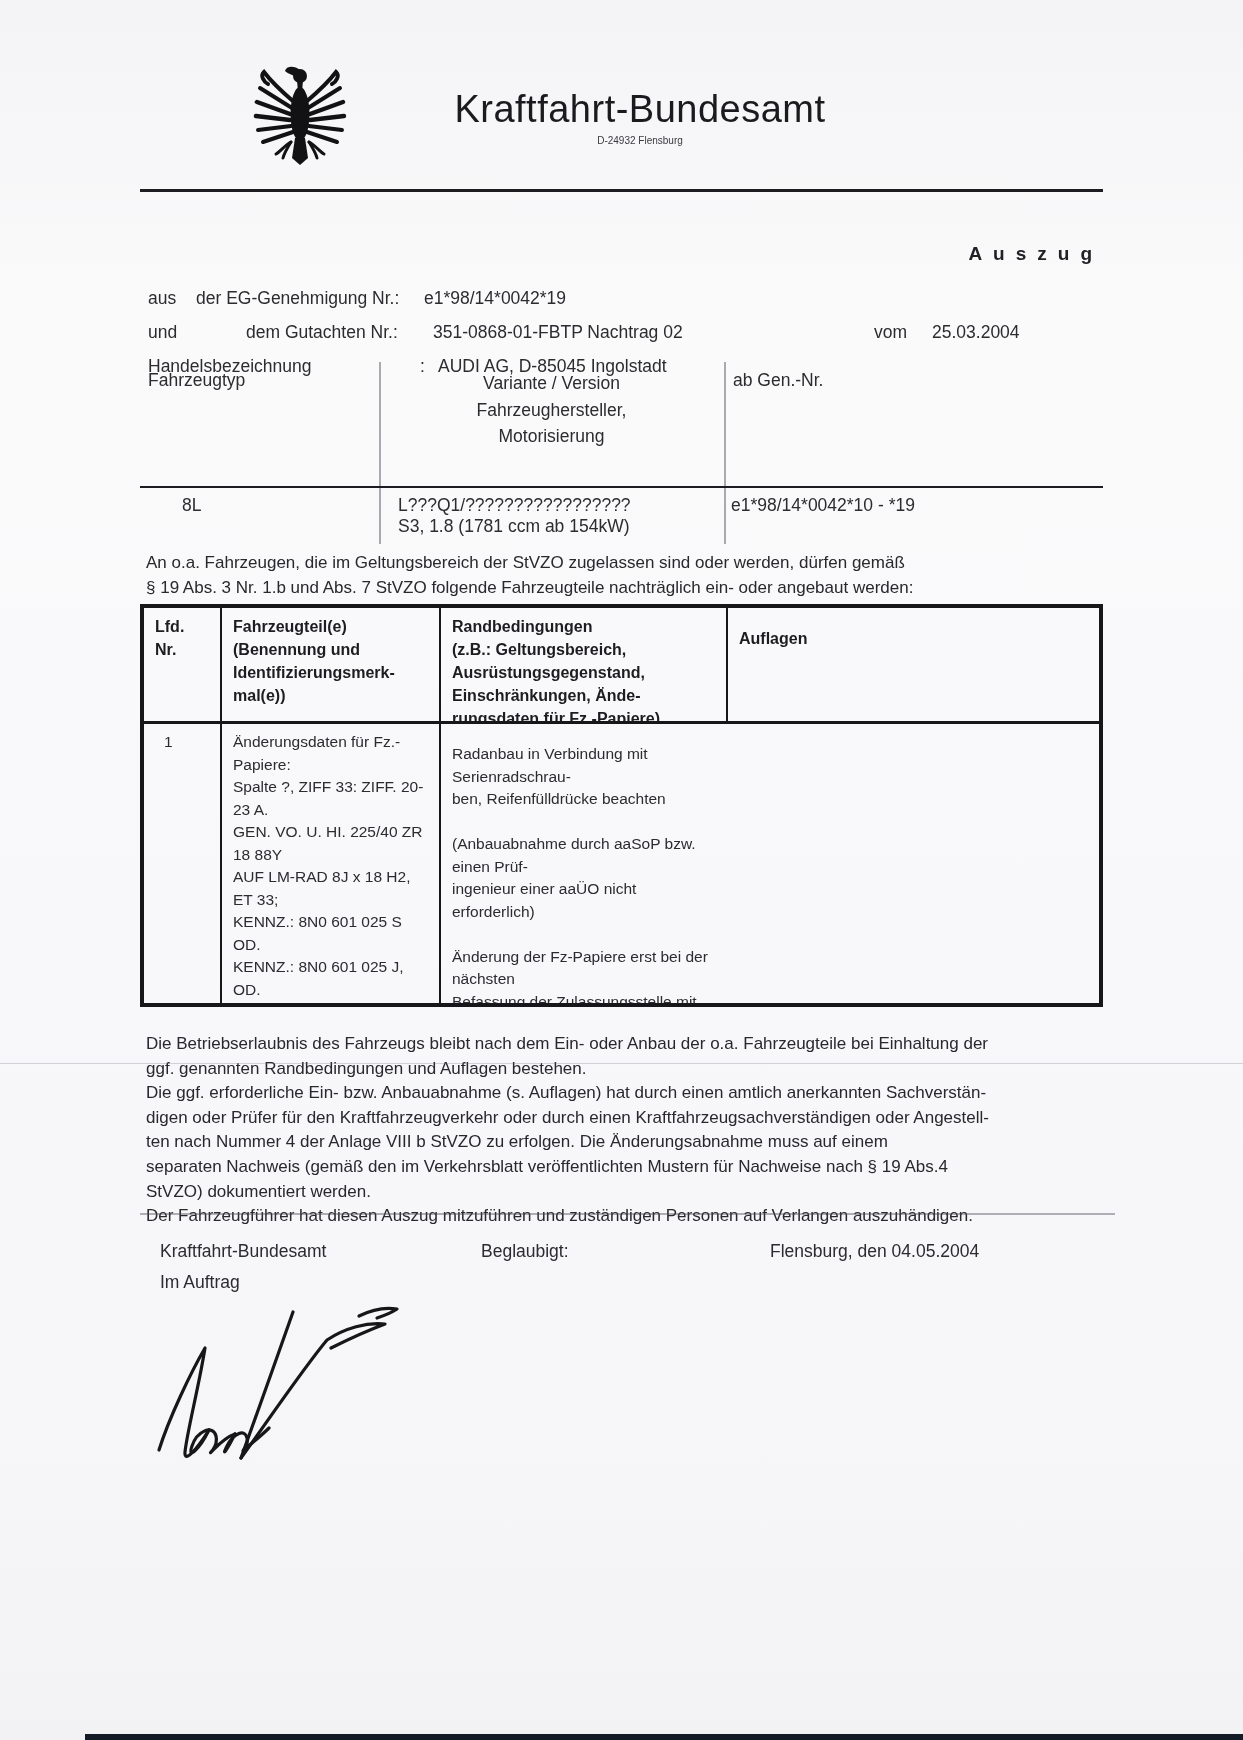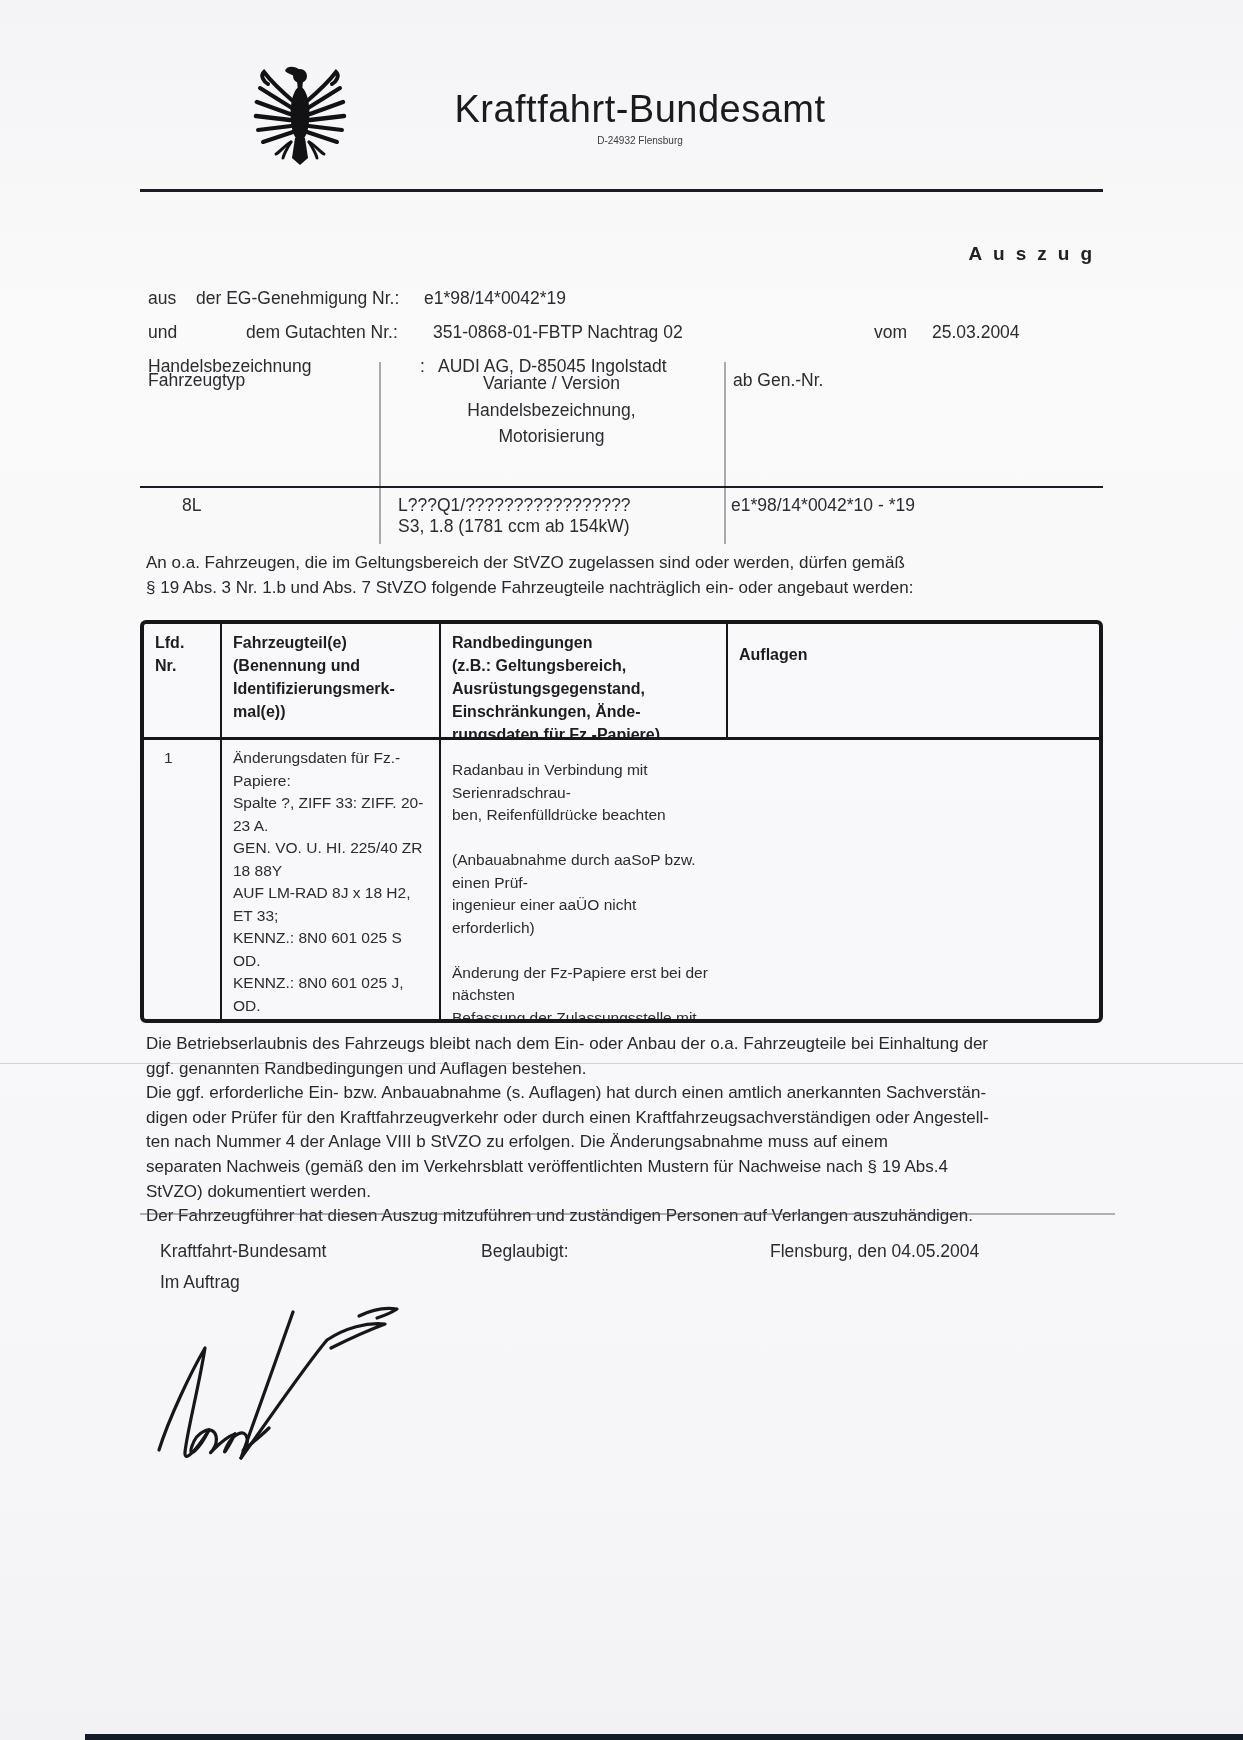--- a/index.html
+++ b/index.html
@@ -133,36 +133,36 @@
     <span class="abs t17" style="left:420px; top:356px;">:</span>
     <span class="abs t17" style="left:438px; top:356px;">AUDI AG, D-85045 Ingolstadt</span>
   </div>
 
   <div>
     <div class="abs vdiv" style="left:379px; top:362px; height:182px;"></div>
     <div class="abs vdiv" style="left:724px; top:362px; height:182px;"></div>
 
     <span class="abs t17" style="left:148px; top:370px;">Fahrzeugtyp</span>
     <div class="abs t17 pre center" style="left:384px; top:370px; width:335px; line-height:26.5px; white-space:pre-line;">Variante / Version
-Handelsbezeichnung,
+Fahrzeughersteller,
 Motorisierung</div>
     <span class="abs t17" style="left:733px; top:370px;">ab Gen.-Nr.</span>
 
     <div class="abs rule" style="left:140px; top:486px; width:963px; height:2px;"></div>
 
     <span class="abs t17" style="left:182px; top:495px;">8L</span>
     <div class="abs t17 pre" style="left:398px; top:495px; line-height:21px; white-space:pre-line;">L???Q1/?????????????????
 S3, 1.8 (1781 ccm  ab 154kW)</div>
     <span class="abs t17" style="left:731px; top:495px;">e1*98/14*0042*10 - *19</span>
   </div>
 
   <div class="abs legal" style="left:146px; top:550px; width:960px; line-height:25px;">An o.a. Fahrzeugen, die im Geltungsbereich der StVZO zugelassen sind oder werden, dürfen gemäß
 § 19 Abs. 3 Nr. 1.b und Abs. 7 StVZO folgende Fahrzeugteile nachträglich ein- oder angebaut werden:</div>
 
-  <div class="abs parts-table" style="left:140px; top:620px; width:963px; height:403px;border-radius:6px;">
+  <div class="abs parts-table" style="left:140px; top:604px; width:963px; height:403px;">
     <div class="cell hcell">Lfd.
 Nr.</div>
     <div class="cell hcell">Fahrzeugteil(e)
 (Benennung und
 Identifizierungsmerk-
 mal(e))</div>
     <div class="cell hcell">Randbedingungen
 (z.B.: Geltungsbereich,
 Ausrüstungsgegenstand,
 Einschränkungen, Ände-

